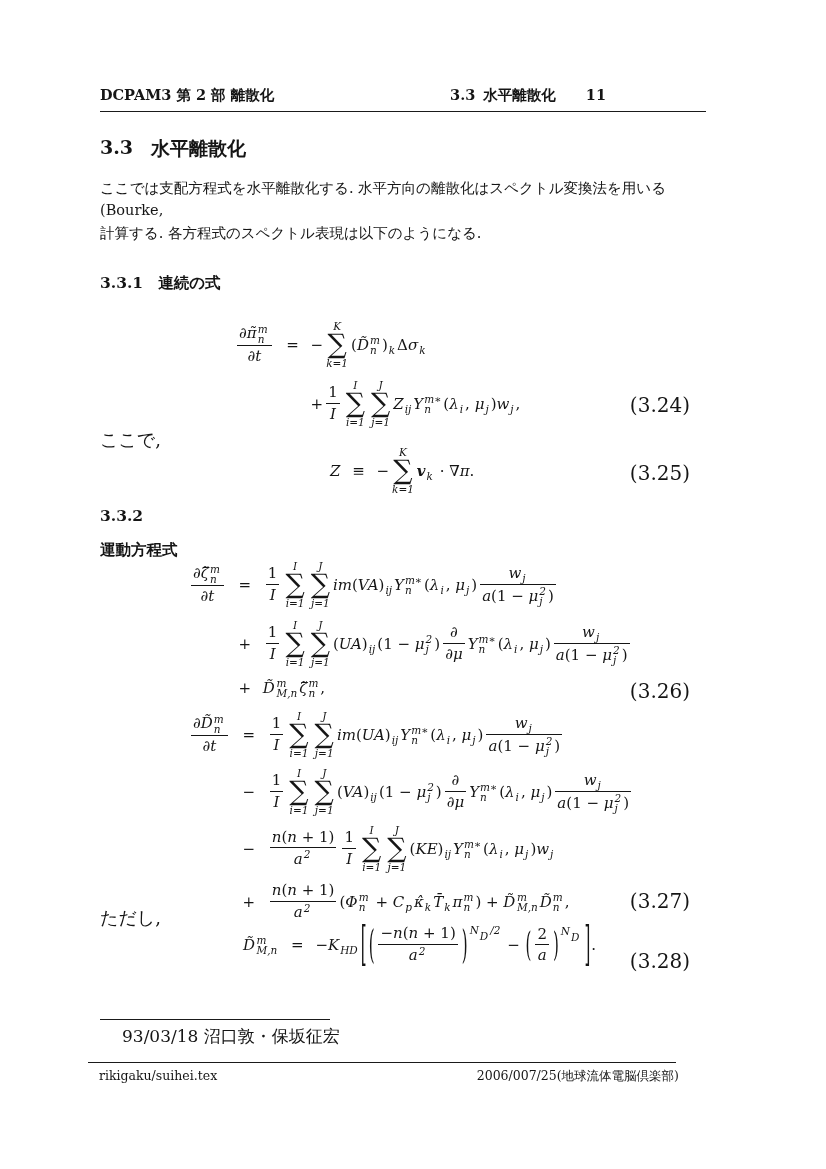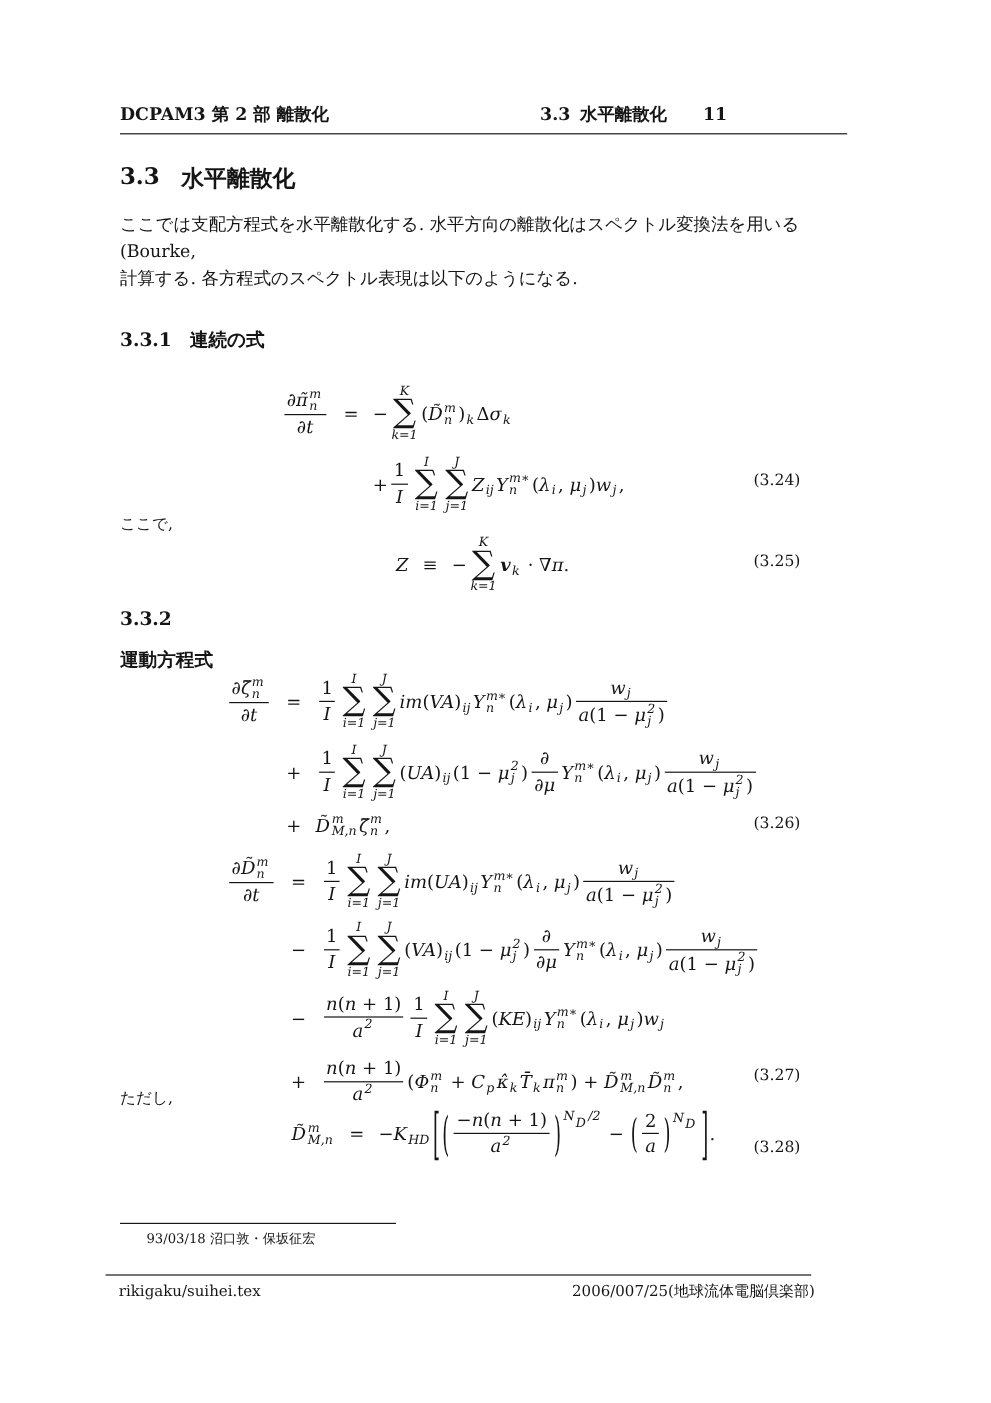--- a/index.html
+++ b/index.html
@@ -15,38 +15,38 @@
   .rule{background:#1a1a1a;height:1px;}
   .hrule{top:111px;left:100px;width:626px;}
   
   .sec{top:136px;left:100px;font-weight:bold;font-size:19px;display:flex;gap:18px;}
   .sec .jgo,.sub .jgo{font-family:"DejaVu Sans","Liberation Sans",sans-serif;}
   .sub{font-weight:bold;font-size:15.5px;display:flex;gap:15px;}
   .sub331{top:273px;left:100px;}
   .sub332{top:506px;left:100px;flex-direction:column;}
   
   .para{top:177px;left:100px;width:630px;font-size:14.5px;line-height:22.3px;}
-  .inline-label{font-size:13px;left:100px;}
+  .inline-label{font-size:18px;left:100px;}
   .koko{top:428px;}
   .tadashi{top:906px;}
   
   .fnrule{top:1019px;left:100px;width:230px;}
-  .fntext{top:1025px;left:122px;font-size:11px;}
+  .fntext{top:1025px;left:122px;font-size:17px;}
   .ftrule{top:1062px;left:88px;width:588px;}
   .fttext{top:1068px;left:99px;width:580px;display:flex;justify-content:space-between;font-size:12.5px;}
   
   .eqblock{left:100px;width:626px;}
   .eq324{top:320px;} .eq325{top:446px;} .eq326{top:560px;} .eq327{top:710px;} .eq328{top:924px;}
   .eqgrid{display:grid;grid-template-columns:max-content 36px max-content;align-items:center;row-gap:10px;
           font-size:15px;width:max-content;}
   .eq327 .eqgrid{row-gap:8px;}
   .clhs{justify-self:end;display:flex;align-items:center;}
   .crel{justify-self:center;font-style:normal;}
   .crhs{justify-self:start;display:flex;align-items:center;}
-  .eqtag{position:absolute;right:59px;font-size:13px;}
+  .eqtag{position:absolute;right:36px;font-size:20px;}
   
   .mi{font-style:italic;}
   .mr{font-style:normal;white-space:pre;}
   .mb{font-style:italic;font-weight:bold;}
   .mc{font-style:italic;font-weight:500;letter-spacing:0.5px;}
   .ss{display:inline-flex;flex-direction:column;vertical-align:middle;font-size:10.5px;line-height:1;
       font-style:italic;margin:0 2px 0 1px;}
   .ss>span{display:block;height:10px;line-height:10px;min-width:2px;}
   .sum{display:inline-flex;flex-direction:column;align-items:center;vertical-align:middle;margin:0 3px;line-height:1;}
   .sum .lim{font-size:10.5px;font-style:italic;height:12px;line-height:12px;font-family:"DejaVu Serif",serif;}

